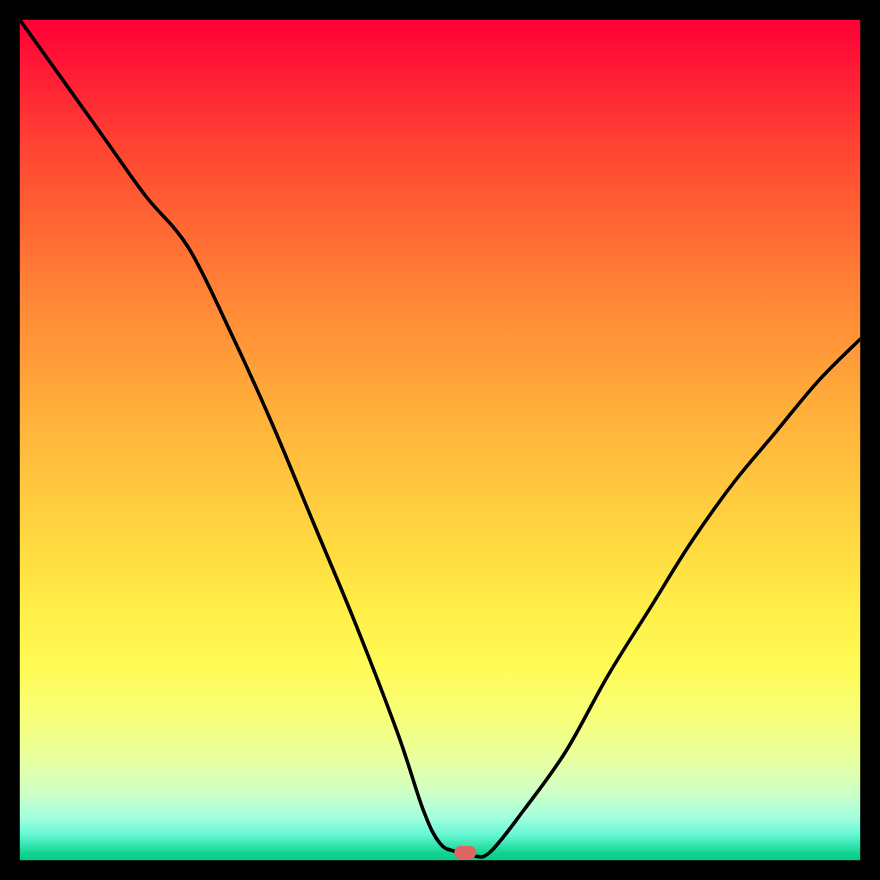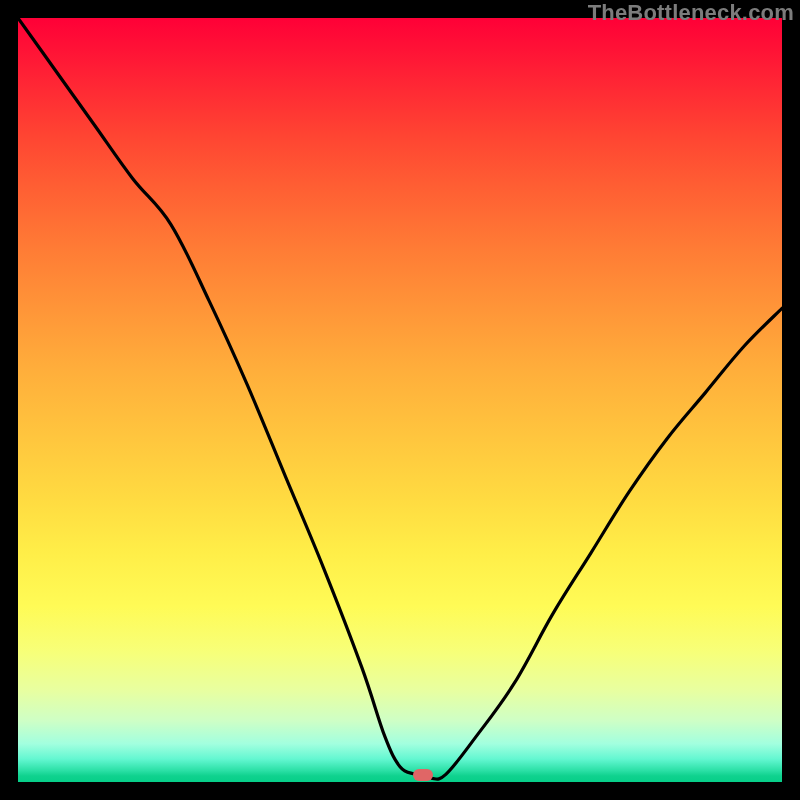--- a/index.html
+++ b/index.html
@@ -80,15 +80,14 @@
   <div class="plot-area">
 
     <svg class="curve" viewBox="0 0 764 764" preserveAspectRatio="none">
       <path id="curve-path" fill="none" stroke="#000" stroke-width="3.2" stroke-linejoin="round" stroke-linecap="round" d="M 0,0 C 6.876,9.626400000000002 24.448,34.22720000000001 38.2,53.48000000000002 C 51.952000000000005,72.73280000000003 62.64800000000001,87.70720000000006 76.4,106.96000000000004 C 90.152,126.21280000000002 100.848,142.56239999999997 114.6,160.43999999999994 C 128.352,178.3175999999999 139.048,184.27679999999995 152.8,206.27999999999997 C 166.55200000000002,228.2832 177.248,253.8008 191,282.68 C 204.752,311.55920000000003 215.44799999999998,335.0904 229.2,366.71999999999997 C 242.952,398.34959999999995 253.64799999999997,425.3952 267.4,458.4 C 281.152,491.40479999999997 291.848,515.6999999999999 305.6,550.0799999999999 C 319.35200000000003,584.4599999999999 332.7984,619.1456 343.8,649.4 C 354.8016,679.6544 359.844,700.2823999999999 366.71999999999997,718.16 C 373.59599999999995,736.0376 376.4992,741.844 382,748.72 C 387.5008,755.596 391.7792,754.2972 397.28000000000003,756.36 C 402.78080000000006,758.4228 407.0592,760.18 412.56,760.18 C 418.06080000000003,760.18 419.58880000000005,763.9236 427.84000000000003,756.36 C 436.0912,748.7964000000001 446.0232,734.6623999999999 458.4,718.16 C 470.7768,701.6576 482.848,686.6831999999999 496.6,664.68 C 510.35200000000003,642.6768 521.048,619.2983999999999 534.8,595.92 C 548.5519999999999,572.5416 559.2479999999999,556.8032 573,534.8 C 586.7520000000001,512.7968 597.4480000000001,494.308 611.2,473.68 C 624.952,453.052 635.648,438.07759999999996 649.4,420.2 C 663.1519999999999,402.3224 673.8480000000001,390.8624 687.6,374.36 C 701.352,357.85760000000005 712.048,343.64720000000005 725.8,328.52000000000004 C 739.5519999999999,313.3928 757.124,297.196 764,290.32"></path>
     </svg>
 
     <div class="marker" id="marker" style="left: 404.92px; top: 757.124px;"></div>
 
   </div>
 
-  <div class="attribution">TheBottleneck.com</div>
 
 </div>
 
 </body></html>

